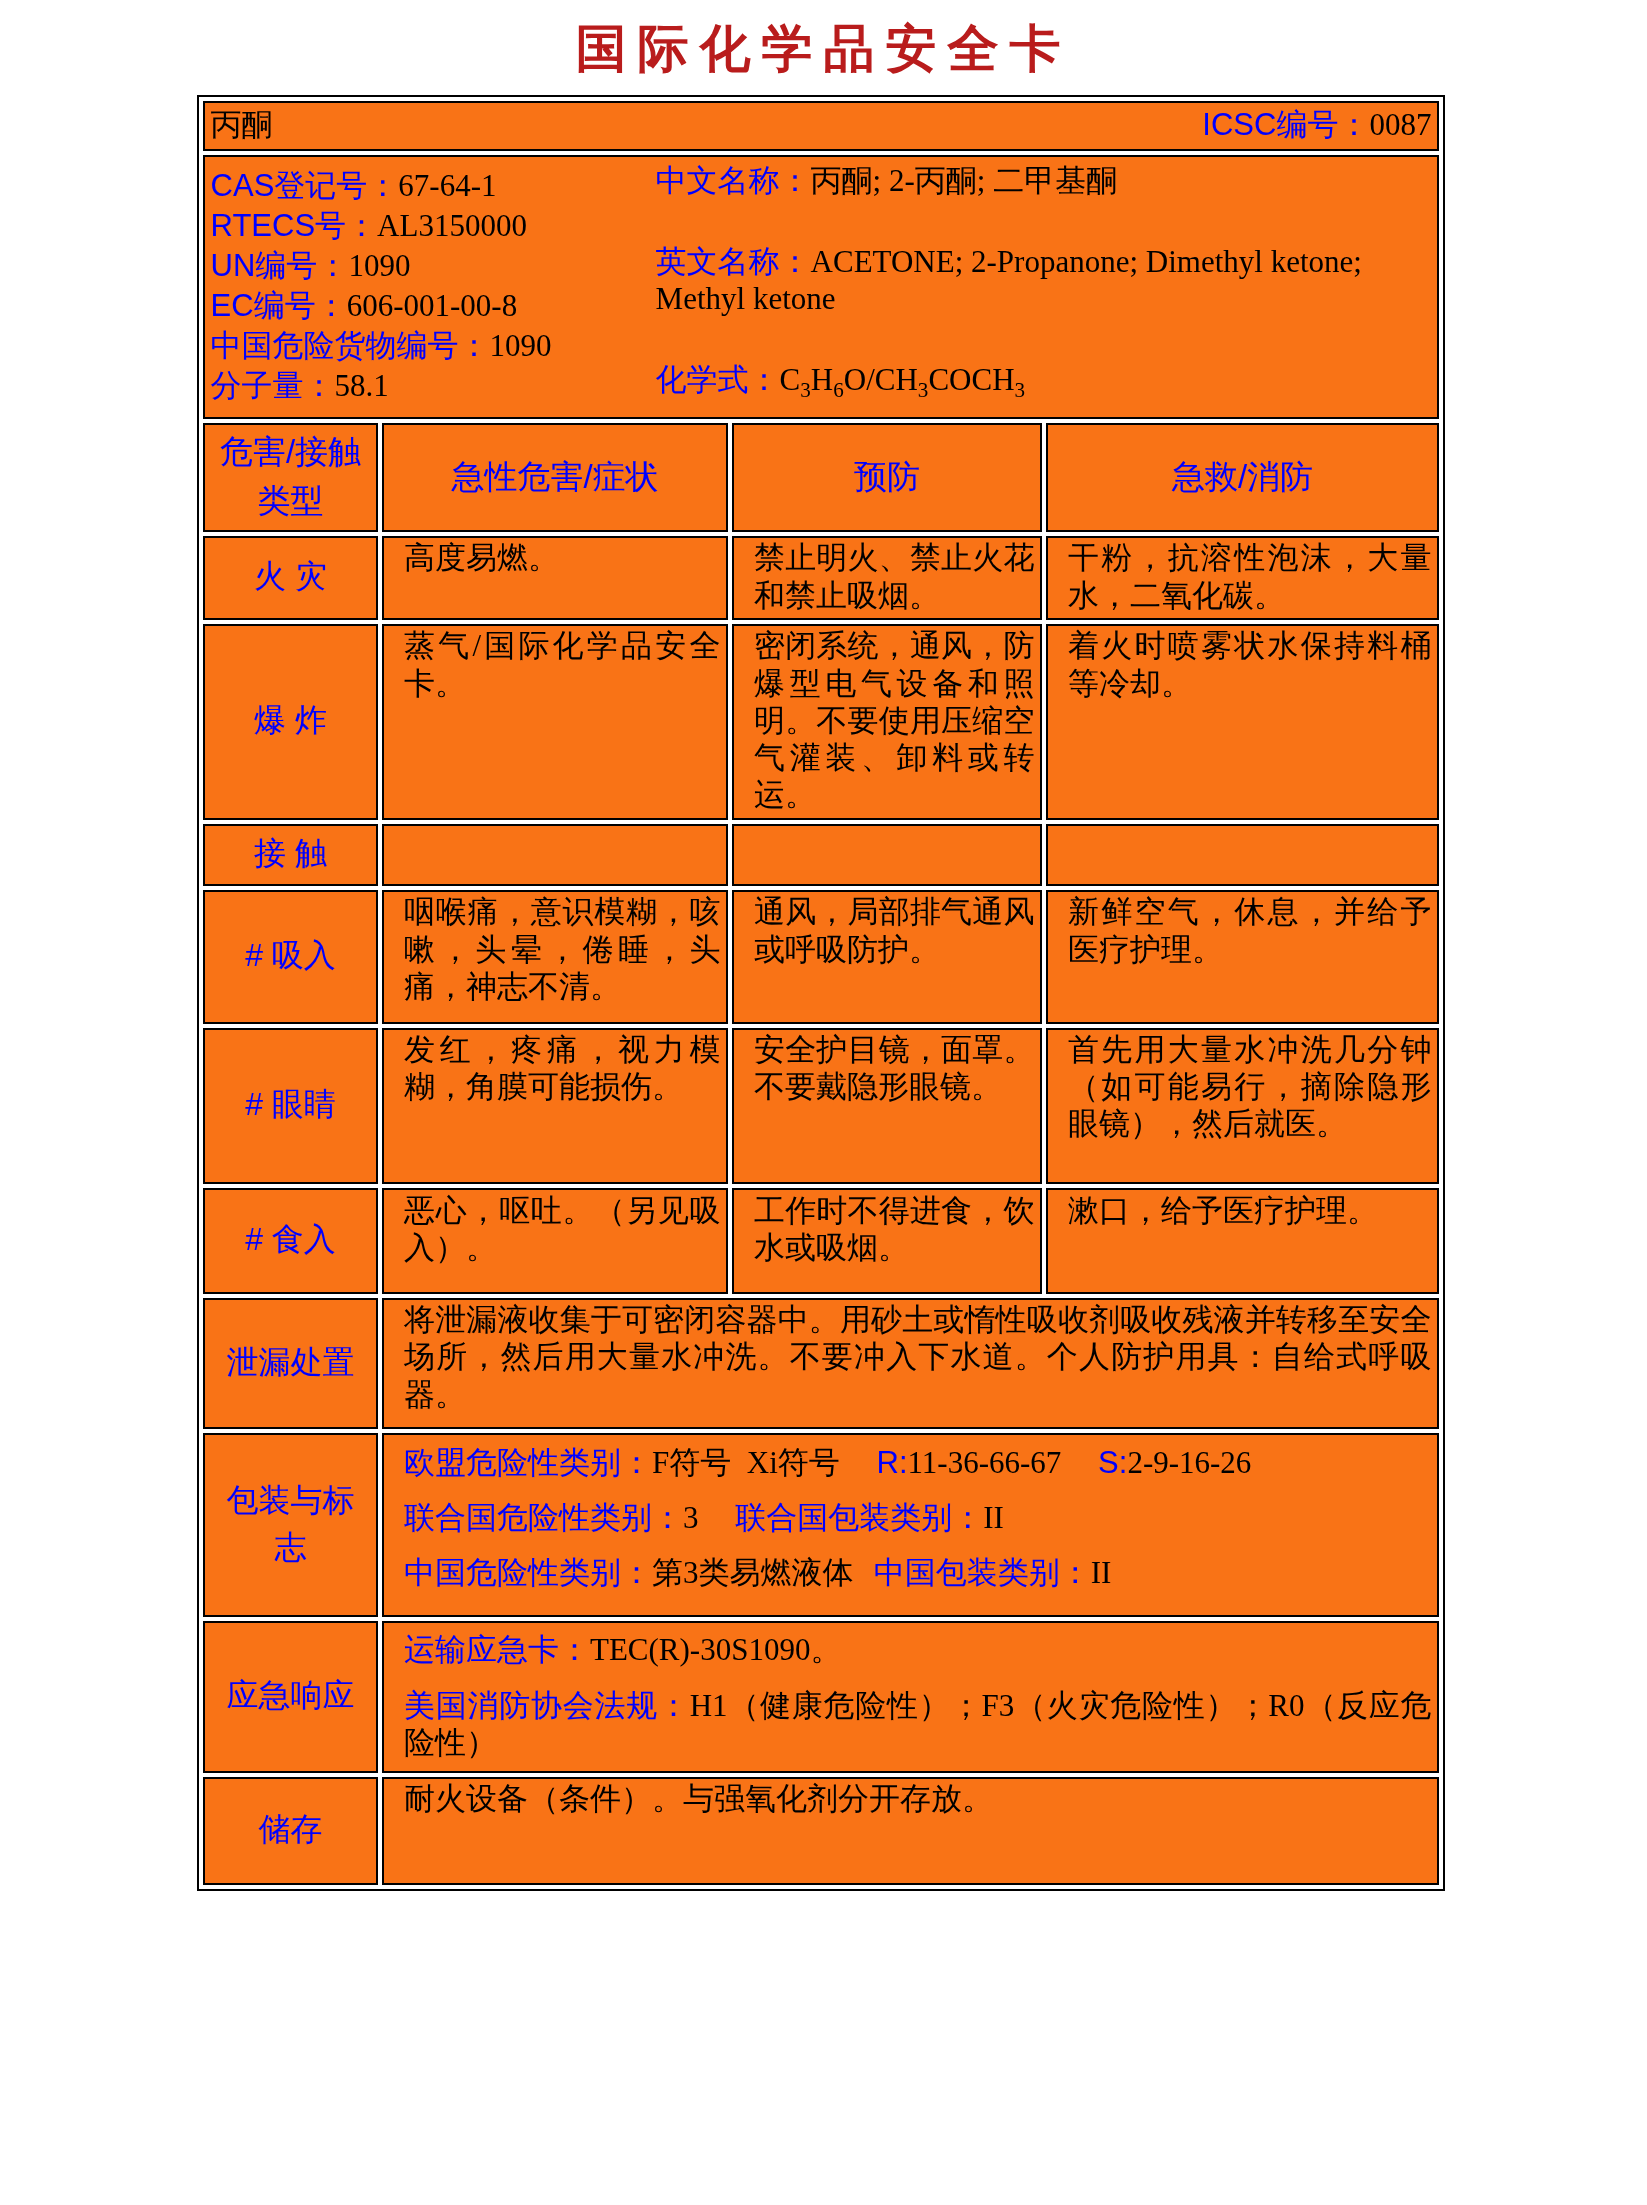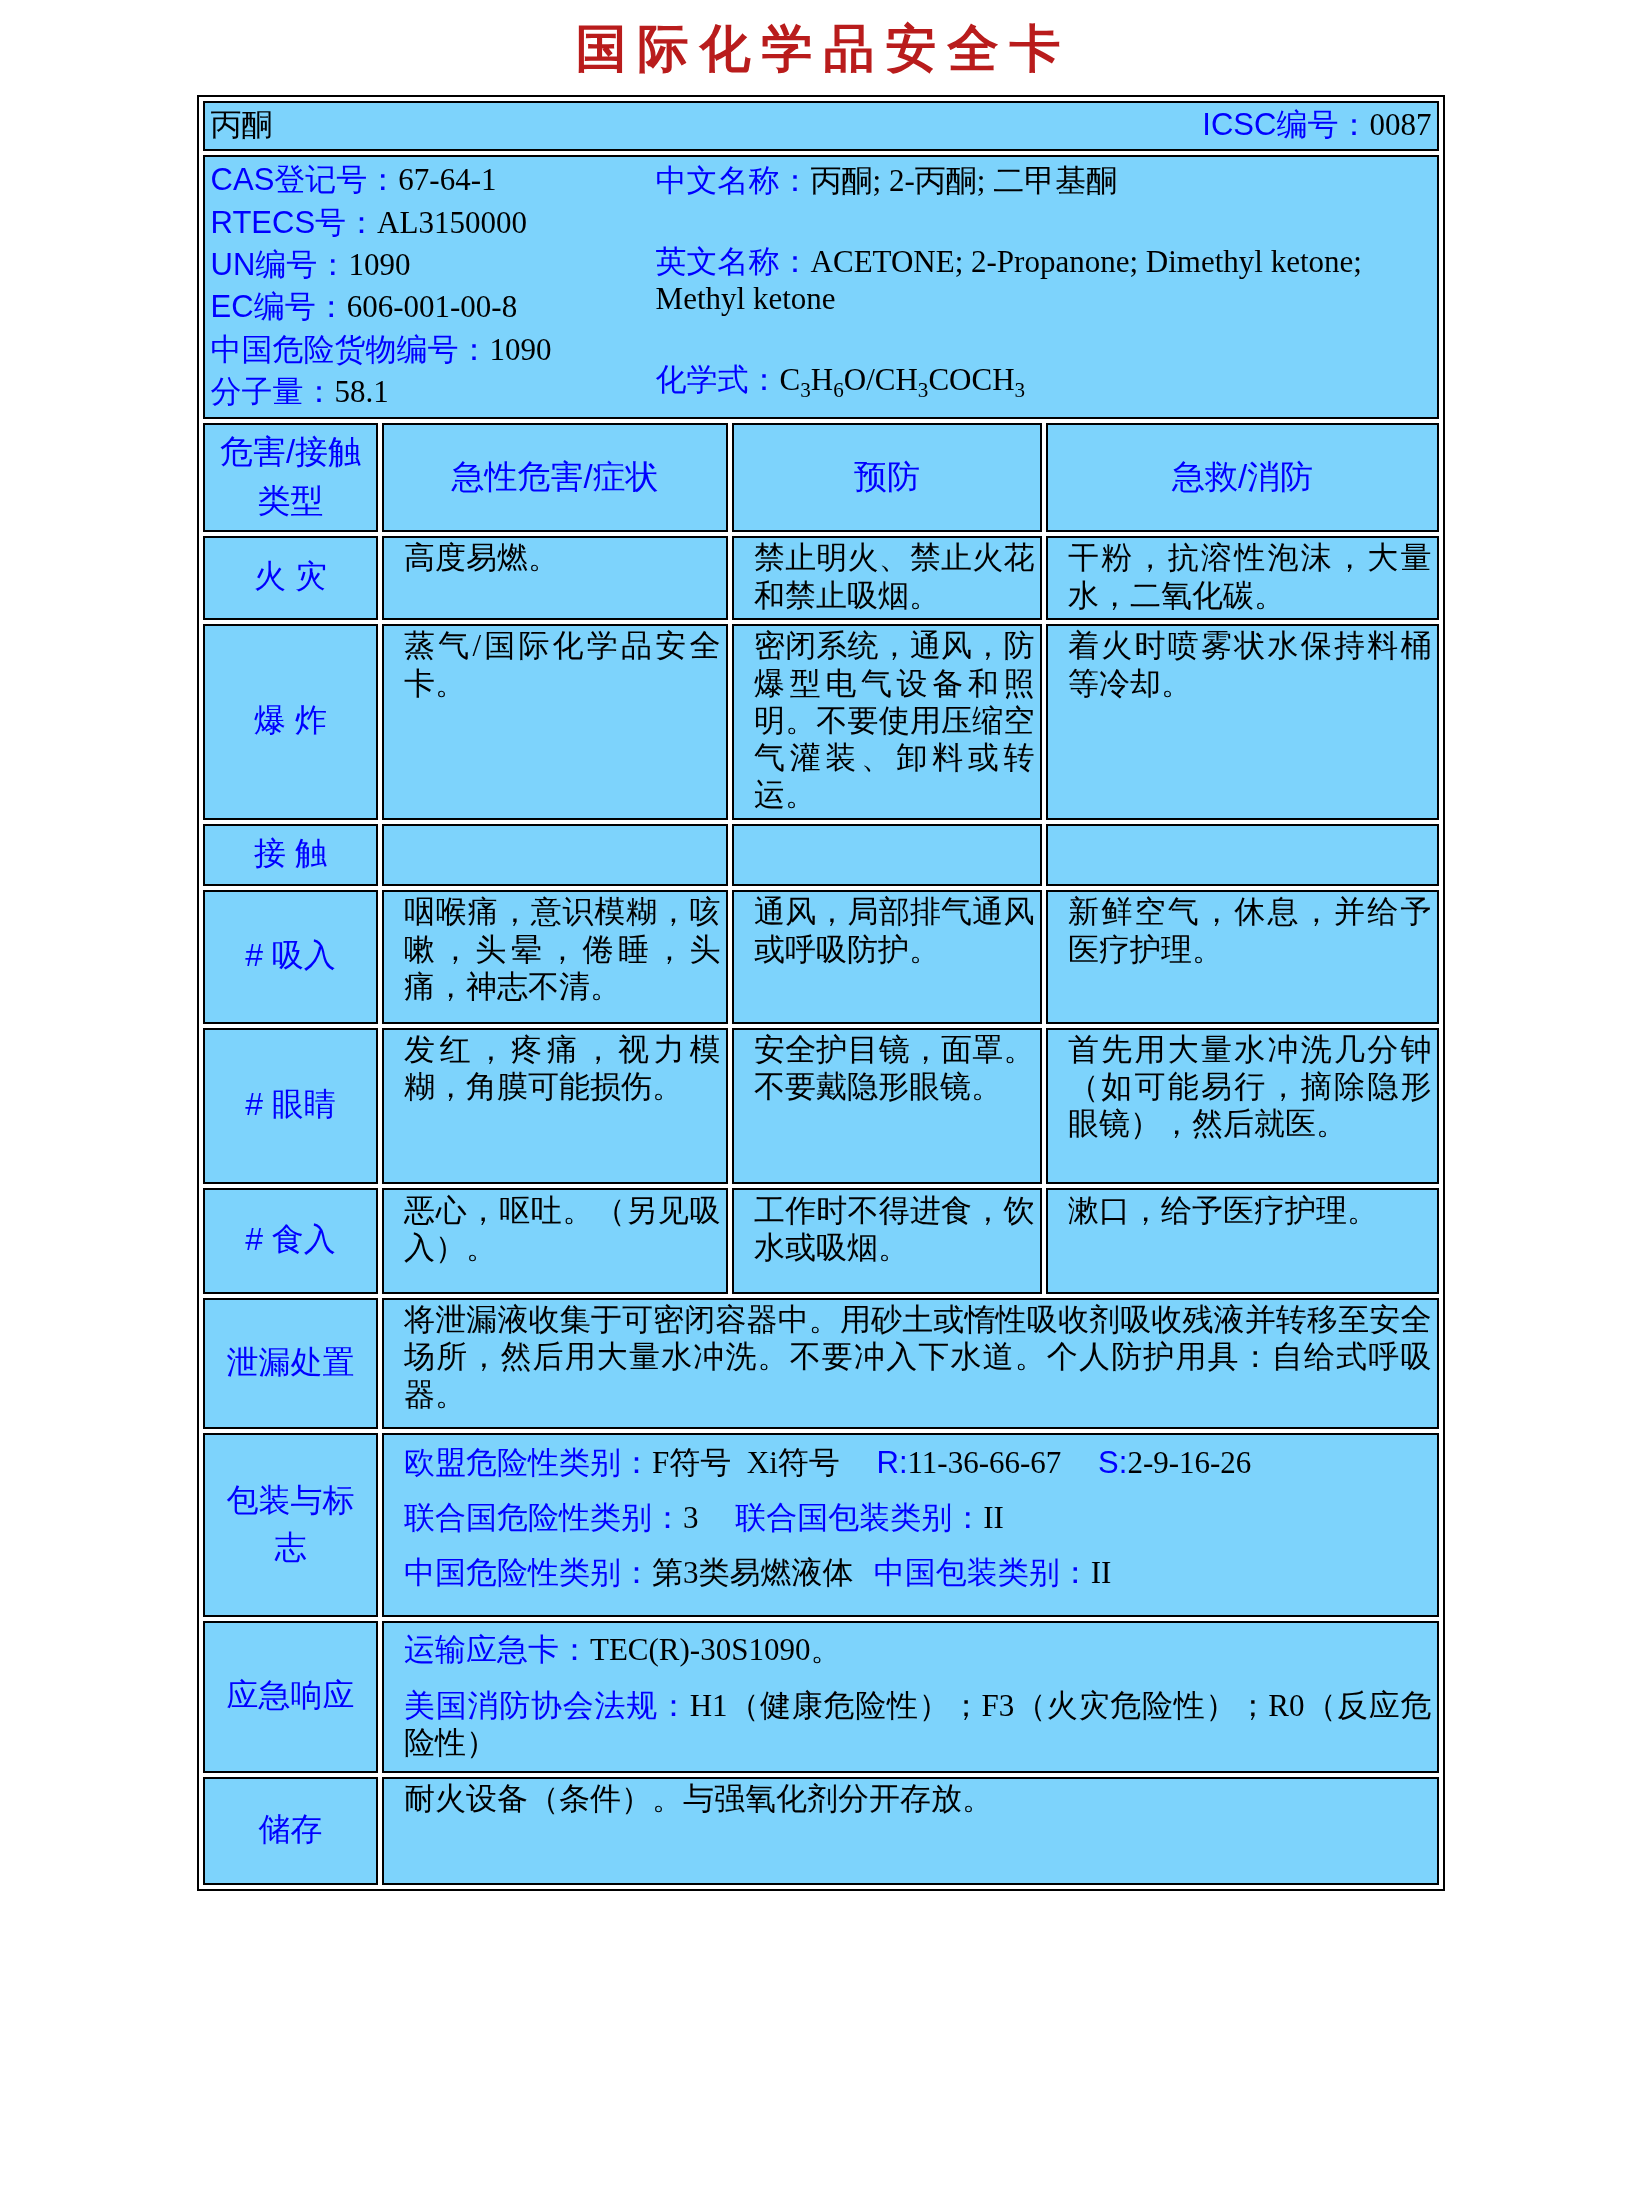--- a/index.html
+++ b/index.html
@@ -7,42 +7,42 @@
        font-family:"Liberation Serif","DejaVu Serif",serif;}
   .page{position:absolute;inset:0;}
 
   .title{margin:15.3px 0 11px 0;text-align:center;
          font-family:"DejaVu Serif","Liberation Serif",serif;
          font-size:51px;font-weight:bold;color:#b91c1c;letter-spacing:11px;}
 
   table.card{border-collapse:separate;border-spacing:4.2px;
              border:2.8px solid #000;background:#fff;
              margin-left:197px;width:1248px;table-layout:fixed;}
-  td,th{border:2.1px solid #000;background:#7dd3fc;vertical-align:top;
+  td,th{border:2.1px solid #000;background:#f97316;vertical-align:top;
         padding:1.4px 5.6px 4.2px 5.6px;font-size:31px;line-height:1.2;}
 
   
   .lbl,th,td.type{color:#0000ff;font-weight:normal;
         font-family:"Liberation Sans","DejaVu Sans",sans-serif;}
   .v{color:#000000;font-family:"Liberation Serif","DejaVu Serif",serif;
      white-space:pre-wrap;}
 
   th{font-size:33px;text-align:center;vertical-align:middle;line-height:1.5;}
   td.type{font-size:32px;text-align:center;vertical-align:middle;line-height:1.45;}
   td.body{color:#000;text-align:justify;}
   td.body{font-family:"Liberation Serif","DejaVu Serif",serif;padding-left:20px;}
 
   
   .toprow{display:flex;justify-content:space-between;align-items:center;height:100%;}
   tr.r-top td{vertical-align:middle;}
 
   
   .ids-flex{display:flex;width:100%;height:100%;}
   .ids-left{flex:0 0 445px;display:flex;flex-direction:column;
-            justify-content:space-between;padding:3px 0;}
+            justify-content:space-between;padding:9px 0;}
   .ids-right{flex:1 1 auto;display:flex;flex-direction:column;
              justify-content:space-between;padding:4.2px 0 9.7px 0;}
   .id-line{white-space:normal;}
 
   sub{font-size:0.68em;}
 
   .stack-line{margin:7px 0 18px 0;}
   .stack-line:last-child{margin-bottom:0;}
   .pair{margin-right:29px;}
   .pair:last-child{margin-right:0;}

